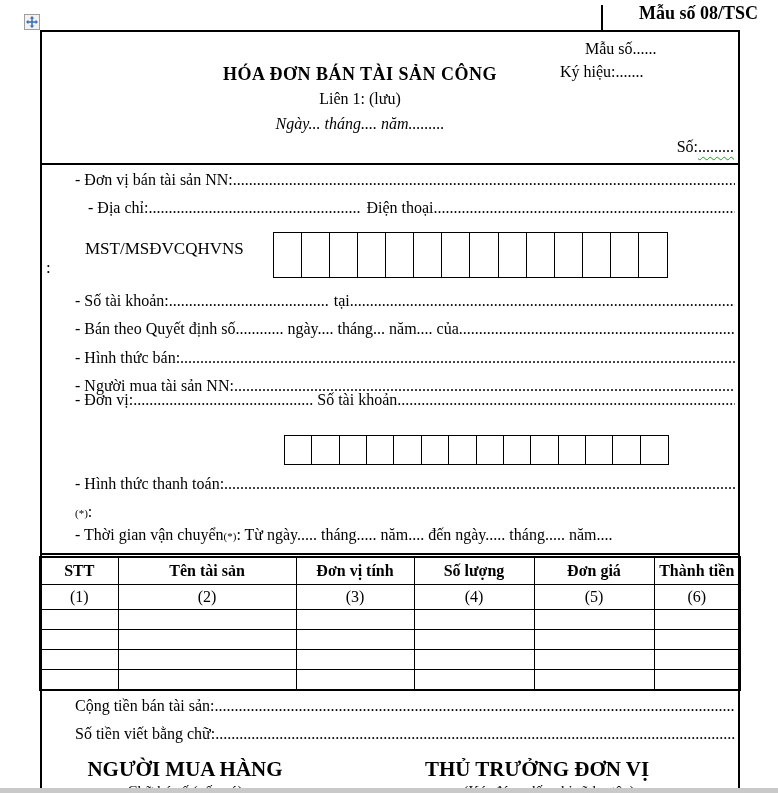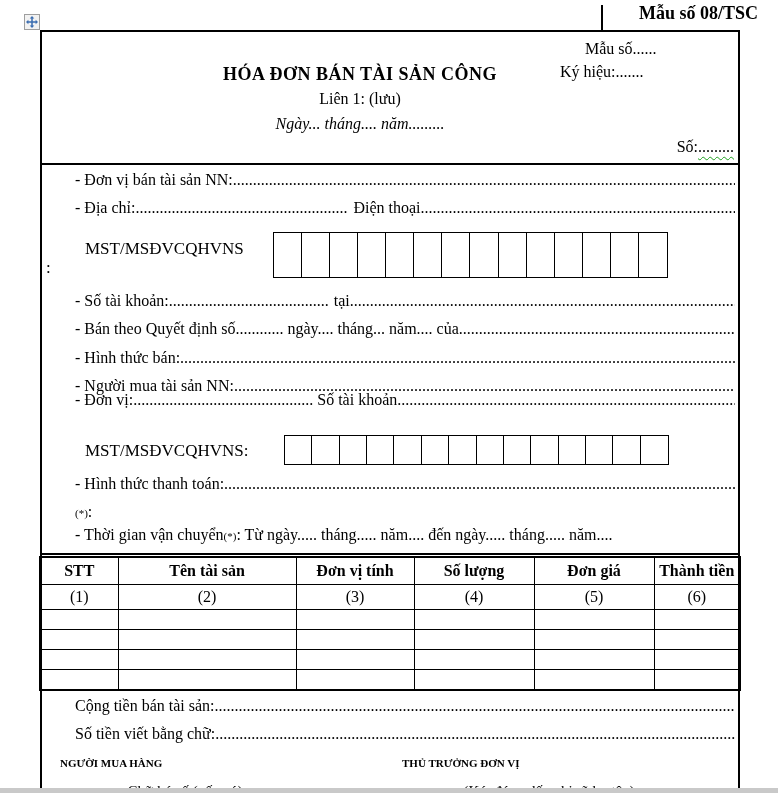--- a/index.html
+++ b/index.html
@@ -62,21 +62,21 @@
     border-collapse:collapse; table-layout:fixed;
     border:2px solid #000;
   }
   table.items th, table.items td {
     border:1px solid #000; text-align:center; padding:0; overflow:hidden; white-space:nowrap;
   }
   table.items tr.head th { font-size:16px; font-weight:bold; height:26px; }
   table.items tr.idx td { font-size:16px; height:24px; }
   table.items tr.empty td { height:19px; }
 
-  .sig-title { position:absolute; top:725px; font-weight:bold; font-size:11px; white-space:nowrap; }
+  .sig-title { position:absolute; top:725px; text-align:center; font-weight:bold; font-size:21px; white-space:nowrap; }
   .sig-sub   { position:absolute; top:751px; text-align:center; font-size:15px; white-space:nowrap; }
 
   .window-edge { position:absolute; left:0; top:788px; width:778px; height:5px; background:#c9c9c9; }
 </style>
 </head>
 <body style="--squiggle: #1fa11f;">
 
 <div class="handle">
   <svg width="12" height="12" viewBox="0 0 16 16">
     <g fill="#3a6cb0">
@@ -103,21 +103,21 @@
   <div class="serial">
     <span>Số:</span><span class="wavy">.........</span>
   </div>
   <div class="rule" style="top:131px;"></div>
 
   <div class="line" style="top:139px;">
     <span>- Đơn vị bán tài sản NN:</span>
       <span class="fill wavy">........................................................................................................................................................</span>
   </div>
 
-  <div class="line" style="top:167px;">
+  <div class="line" style="top:167px;margin-left:13px;">
     <span>- Địa chỉ:</span>
       <span class="fixw wavy" style="width:218px;">.....................................................</span>
       <span> Điện thoại</span>
       <span class="fill">............................................................................................................................</span>
   </div>
 
   <div class="mst-label" style="left:43px; top:207px;">MST/MSĐVCQHVNS</div>
   <div class="mst-grid" style="left:231px; top:200px; width:395px; height:46px; grid-template-columns:repeat(14,1fr);">
       <div class="mst-cell"></div>
       <div class="mst-cell"></div>
@@ -153,21 +153,20 @@
 
   <div class="line" style="top:345px;">
     <span class="fill">- Người mua tài sản NN:................................................................................................................................</span>
   </div>
 
   <div class="line" style="top:359px;align-items:flex-end;">
     <span>- Đơn vị:</span>
       <span class="fill">............................................. Số tài khoản.........................................................................................</span>
   </div>
 
-  <div class="mst-label" style="left:43px; top:409px;">MST/MSĐVCQHVNS:</div>
   <div class="mst-grid" style="left:242px; top:403px; width:385px; height:30px; grid-template-columns:repeat(14,1fr);">
       <div class="mst-cell"></div>
       <div class="mst-cell"></div>
       <div class="mst-cell"></div>
       <div class="mst-cell"></div>
       <div class="mst-cell"></div>
       <div class="mst-cell"></div>
       <div class="mst-cell"></div>
       <div class="mst-cell"></div>
       <div class="mst-cell"></div>

